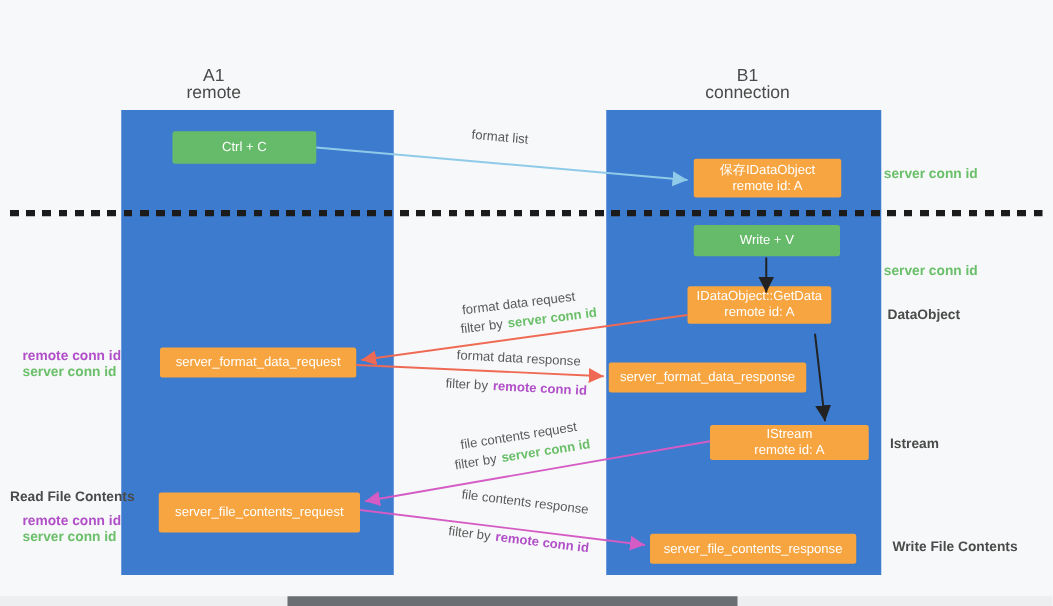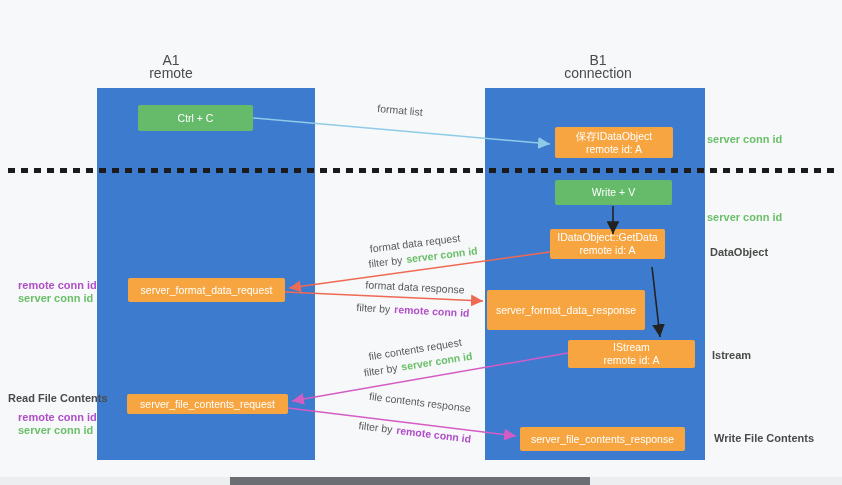--- a/index.html
+++ b/index.html
@@ -123,30 +123,30 @@
 
 <div class="abs node orange" style="left:550px;top:229px;width:115px;height:30px;">
   <span>IDataObject::GetData</span>
   <span>remote id: A</span>
 </div>
 
 <div class="abs node orange" style="left:128px;top:278px;width:157px;height:24px;">
   <span>server_format_data_request</span>
 </div>
 
-<div class="abs node orange" style="left:487px;top:290px;width:158px;height:40px;">
+<div class="abs node orange" style="left:487px;top:290px;width:158px;height:24px;">
   <span>server_format_data_response</span>
 </div>
 
 <div class="abs node orange" style="left:568px;top:340px;width:127px;height:28px;">
   <span>IStream</span>
   <span>remote id: A</span>
 </div>
 
-<div class="abs node orange" style="left:127px;top:394px;width:161px;height:20px;">
+<div class="abs node orange" style="left:127px;top:394px;width:161px;height:32px;">
   <span>server_file_contents_request</span>
 </div>
 
 <div class="abs node orange" style="left:520px;top:427px;width:165px;height:24px;">
   <span>server_file_contents_response</span>
 </div>
 
 <div class="abs arrow-label" style="left:350px;top:104px;width:100px;transform:rotate(5deg);">format list</div>
 
 <div class="abs arrow-label" style="left:355px;top:237px;width:120px;transform:rotate(-7deg);">format data request</div>

